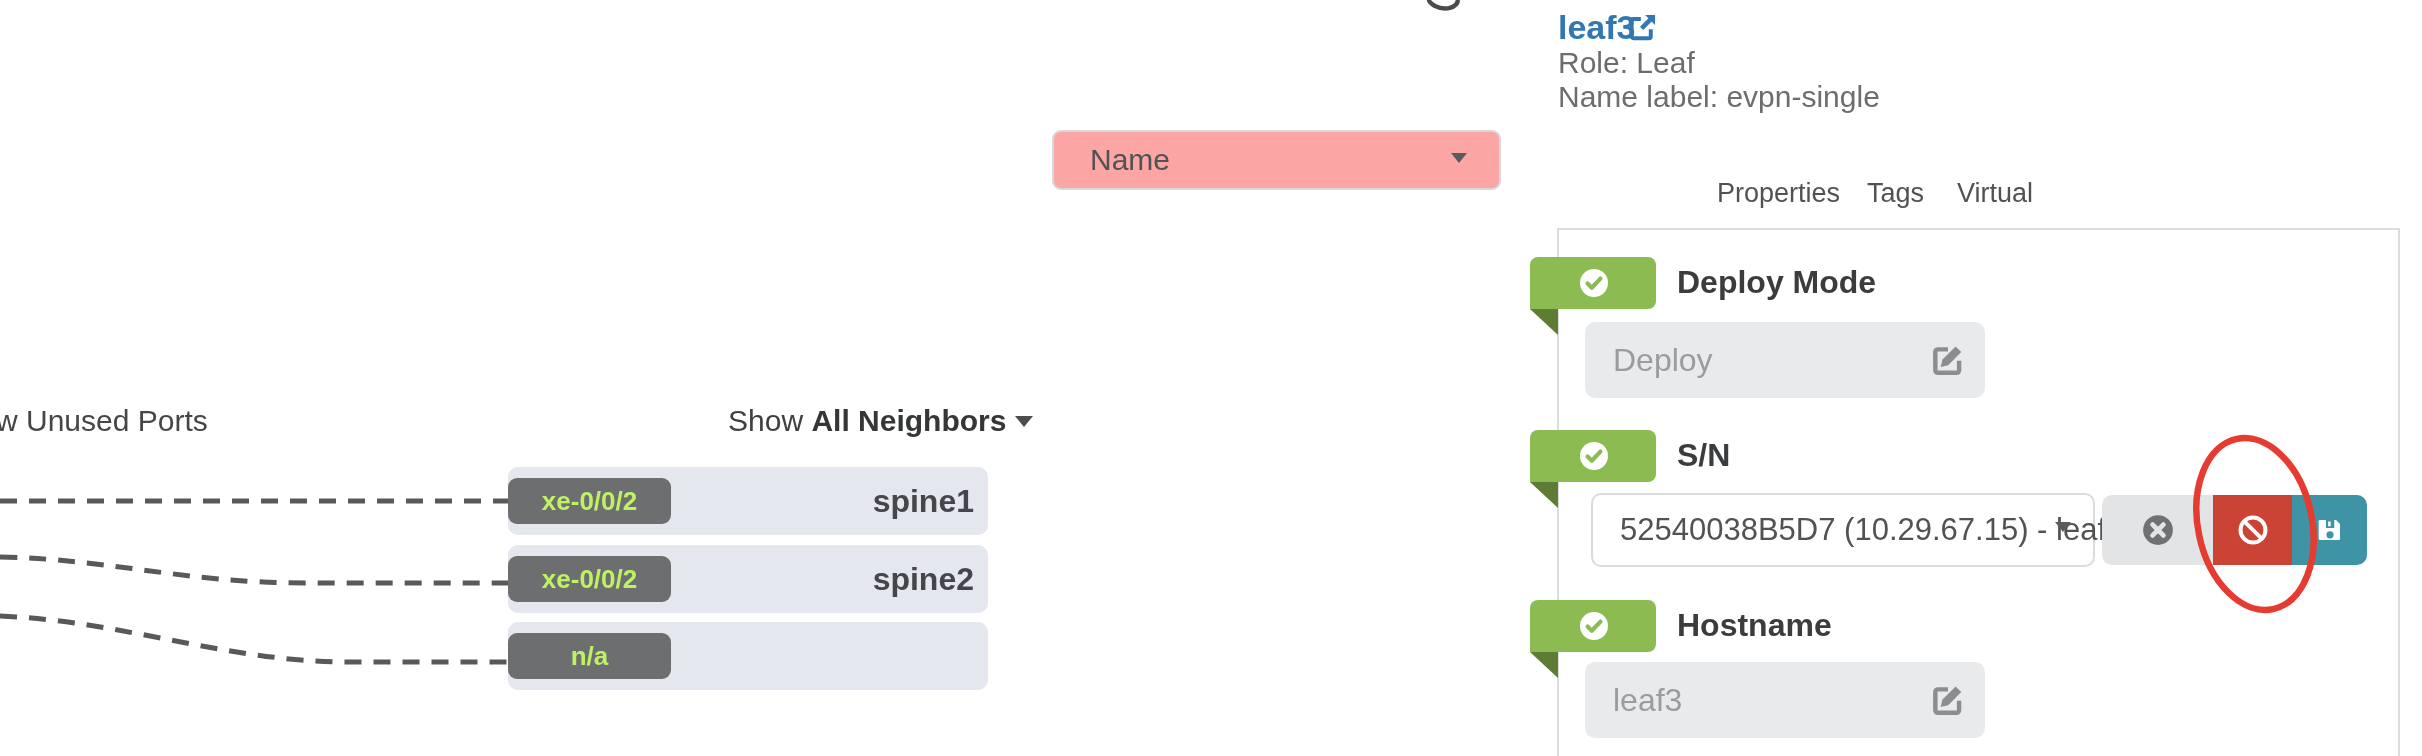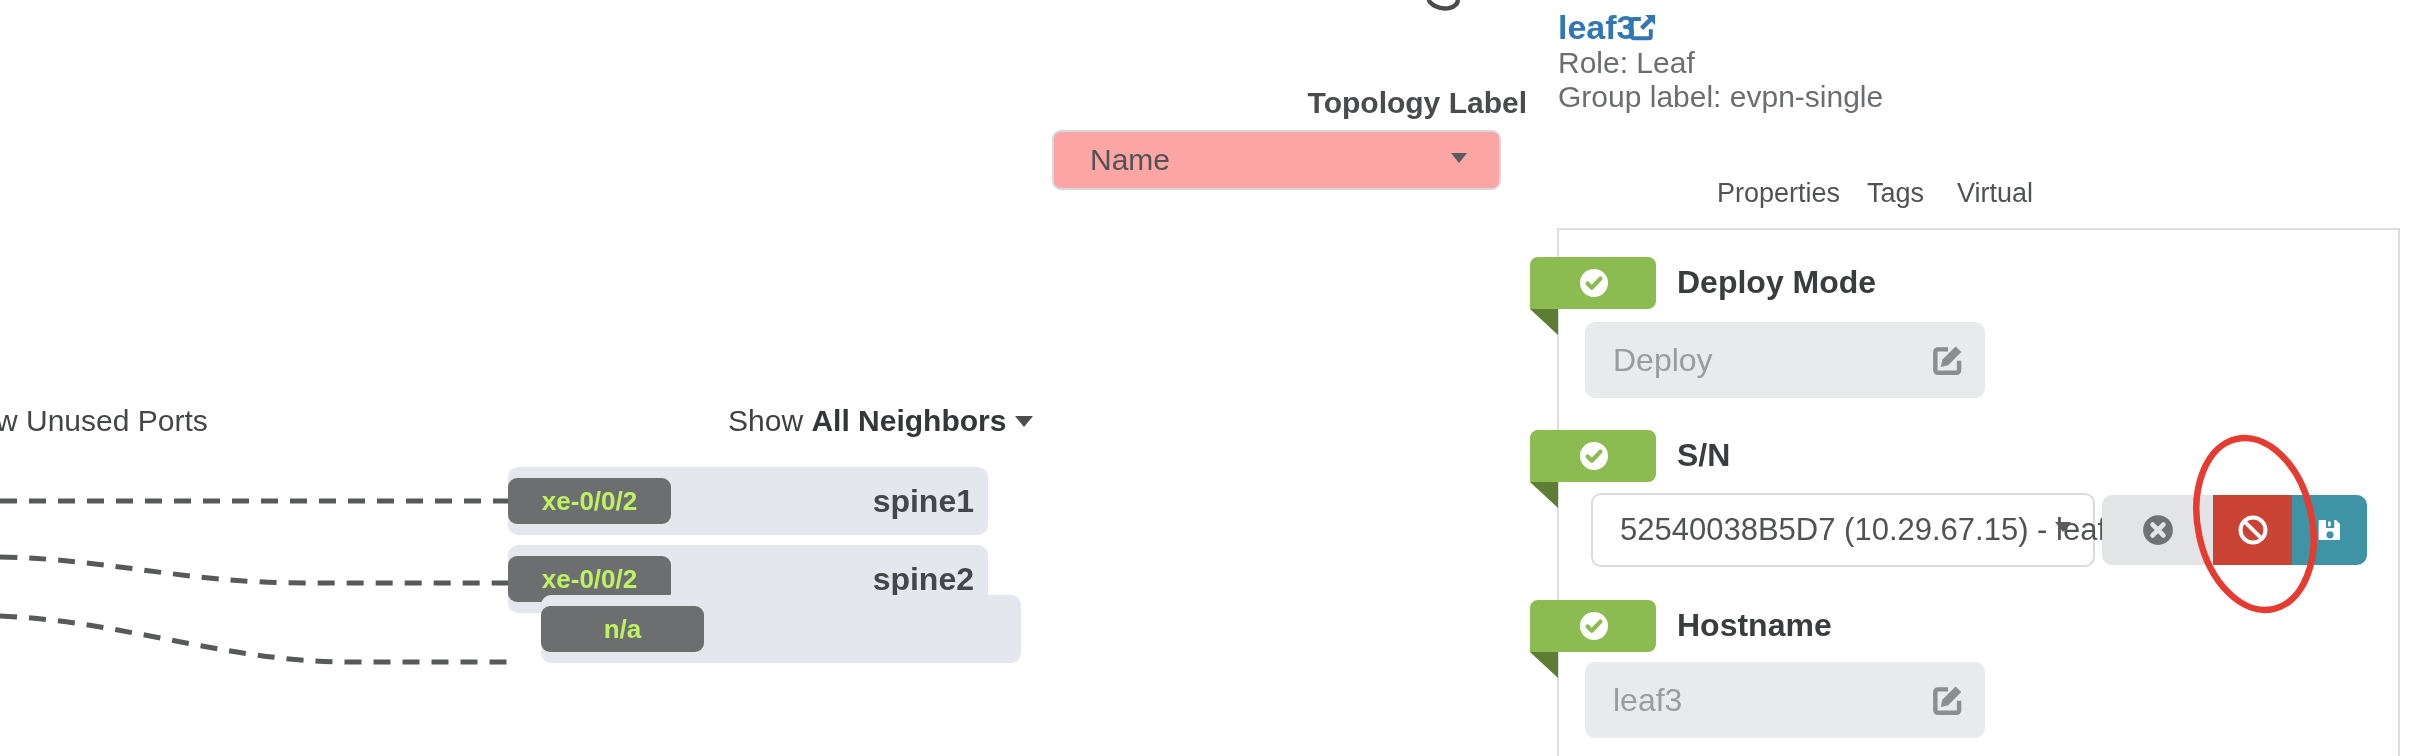--- a/index.html
+++ b/index.html
@@ -6,21 +6,21 @@
   .stage{position:relative;width:2422px;height:756px;overflow:hidden;background:#ffffff;
          font-family:"Liberation Sans",sans-serif;color:#3e3f41;}
   .abs{position:absolute;}
 
   
   .unused-label{left:-4px;top:404px;font-size:30px;color:#454648;white-space:nowrap;}
   .neighbors{left:700px;top:404px;width:292px;text-align:right;font-size:30px;color:#3f4042;white-space:nowrap;cursor:pointer;margin-left:28px;}
   .neighbors b{font-weight:bold;color:#353637;}
   .caret{display:inline-block;width:0;height:0;border-left:9px solid transparent;border-right:9px solid transparent;border-top:11px solid #4c4d4f;vertical-align:middle;margin-left:9px;margin-top:-4px;}
   .topo-row{left:508px;width:480px;height:68px;background:#e4e7ee;border-radius:10px;}
-  .row1{top:467px;} .row2{top:545px;} .row3{top:595px;margin-left:33px;}
+  .row1{top:467px;} .row2{top:545px;} .row3{top:622px;}
   .port-pill{position:absolute;left:0;top:11px;width:163px;height:46px;background:#6d6e70;border-radius:9px;
              color:#bef264;font-size:26px;font-weight:bold;text-align:center;line-height:46px;}
   .node-name{position:absolute;right:14px;top:0;height:68px;line-height:68px;font-size:32px;font-weight:bold;color:#45464a;}
   svg.links{left:0;top:0;pointer-events:none;}
 
   
   .topo-label{left:1180px;top:86px;width:347px;text-align:right;font-size:30px;font-weight:bold;color:#4a4b4d;}
   .name-select{left:1052px;top:130px;width:449px;height:60px;background:#fca5a5;border:2px solid #d6d8dc;border-radius:9px;box-sizing:border-box;cursor:pointer;}
   .name-select .val{position:absolute;left:36px;top:0;line-height:56px;font-size:30px;color:#515254;}
   .name-select .caret{position:absolute;right:32px;top:25px;border-left-width:8px;border-right-width:8px;border-top-width:10px;border-top-color:#5a5b5d;}
@@ -94,36 +94,35 @@
     <div class="node-name">spine1</div>
   </div>
   <div class="abs topo-row row2">
     <div class="port-pill">xe-0/0/2</div>
     <div class="node-name">spine2</div>
   </div>
   <div class="abs topo-row row3">
     <div class="port-pill">n/a</div>
   </div>
 
-  <div class="abs topo-label">Topology Label</div>
   <div class="abs name-select">
     <span class="val">Name</span>
     <span class="caret"></span>
   </div>
 
   <div class="abs dev-title">
     <span>leaf3</span>
     <svg class="ext-icon" viewBox="0 0 24 24">
       <path d="M17.5 13.5v5.2a1.2 1.2 0 0 1-1.2 1.2H5.2A1.2 1.2 0 0 1 4 18.7V7.6a1.2 1.2 0 0 1 1.2-1.2h5.3" fill="none" stroke="#3277b2" stroke-width="2.8"></path>
       <path d="M13.5 3.5h7v7z" fill="#3277b2"></path>
       <path d="M19.5 4.5L11 13" stroke="#3277b2" stroke-width="3.2"></path>
     </svg>
   </div>
   <div class="abs dev-sub1">Role: Leaf</div>
-  <div class="abs dev-sub2">Group label: evpn-single</div>
+  <div class="abs dev-sub2">Name label: evpn-single</div>
 
   <div class="abs content-frame"></div>
   <div class="abs tab tab-properties">Properties</div>
   <div class="abs tab tab-tags">Tags</div>
   <div class="abs tab tab-virtual">Virtual</div>
 
   <div class="abs ribbon rib1">
     <span class="chk"><svg viewBox="0 0 24 24" width="28" height="28">
           <path d="M6.5 12.5l3.6 3.6 7.4-7.9" fill="none" stroke="#8cbb51" stroke-width="3.6" stroke-linecap="round" stroke-linejoin="round"></path>
         </svg></span>

